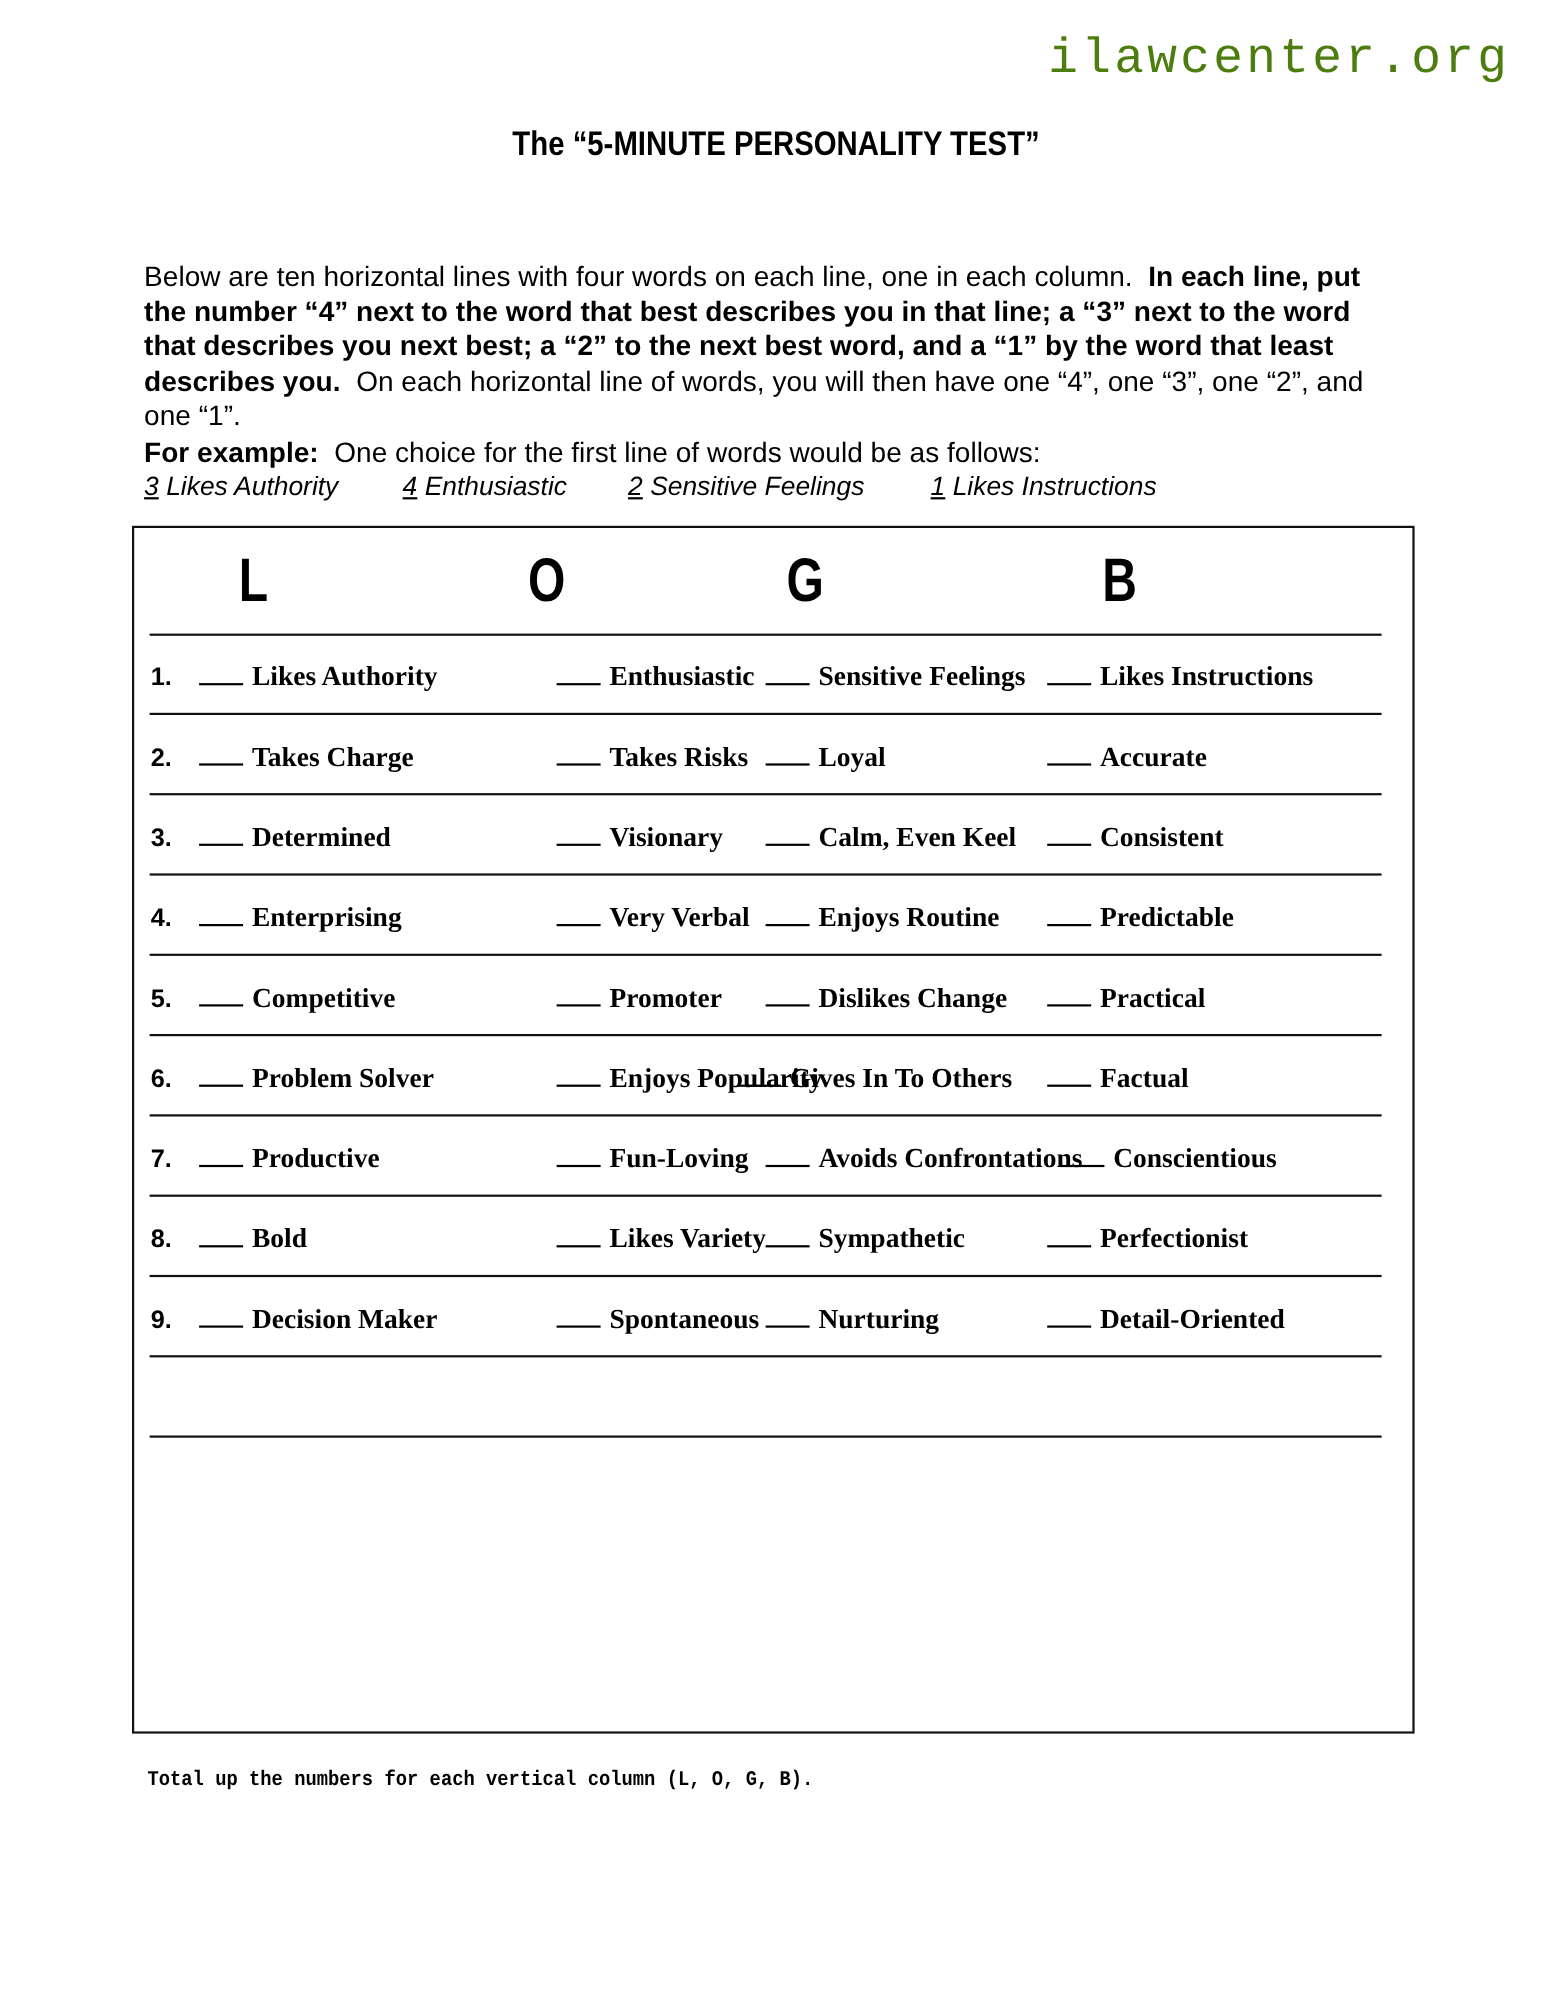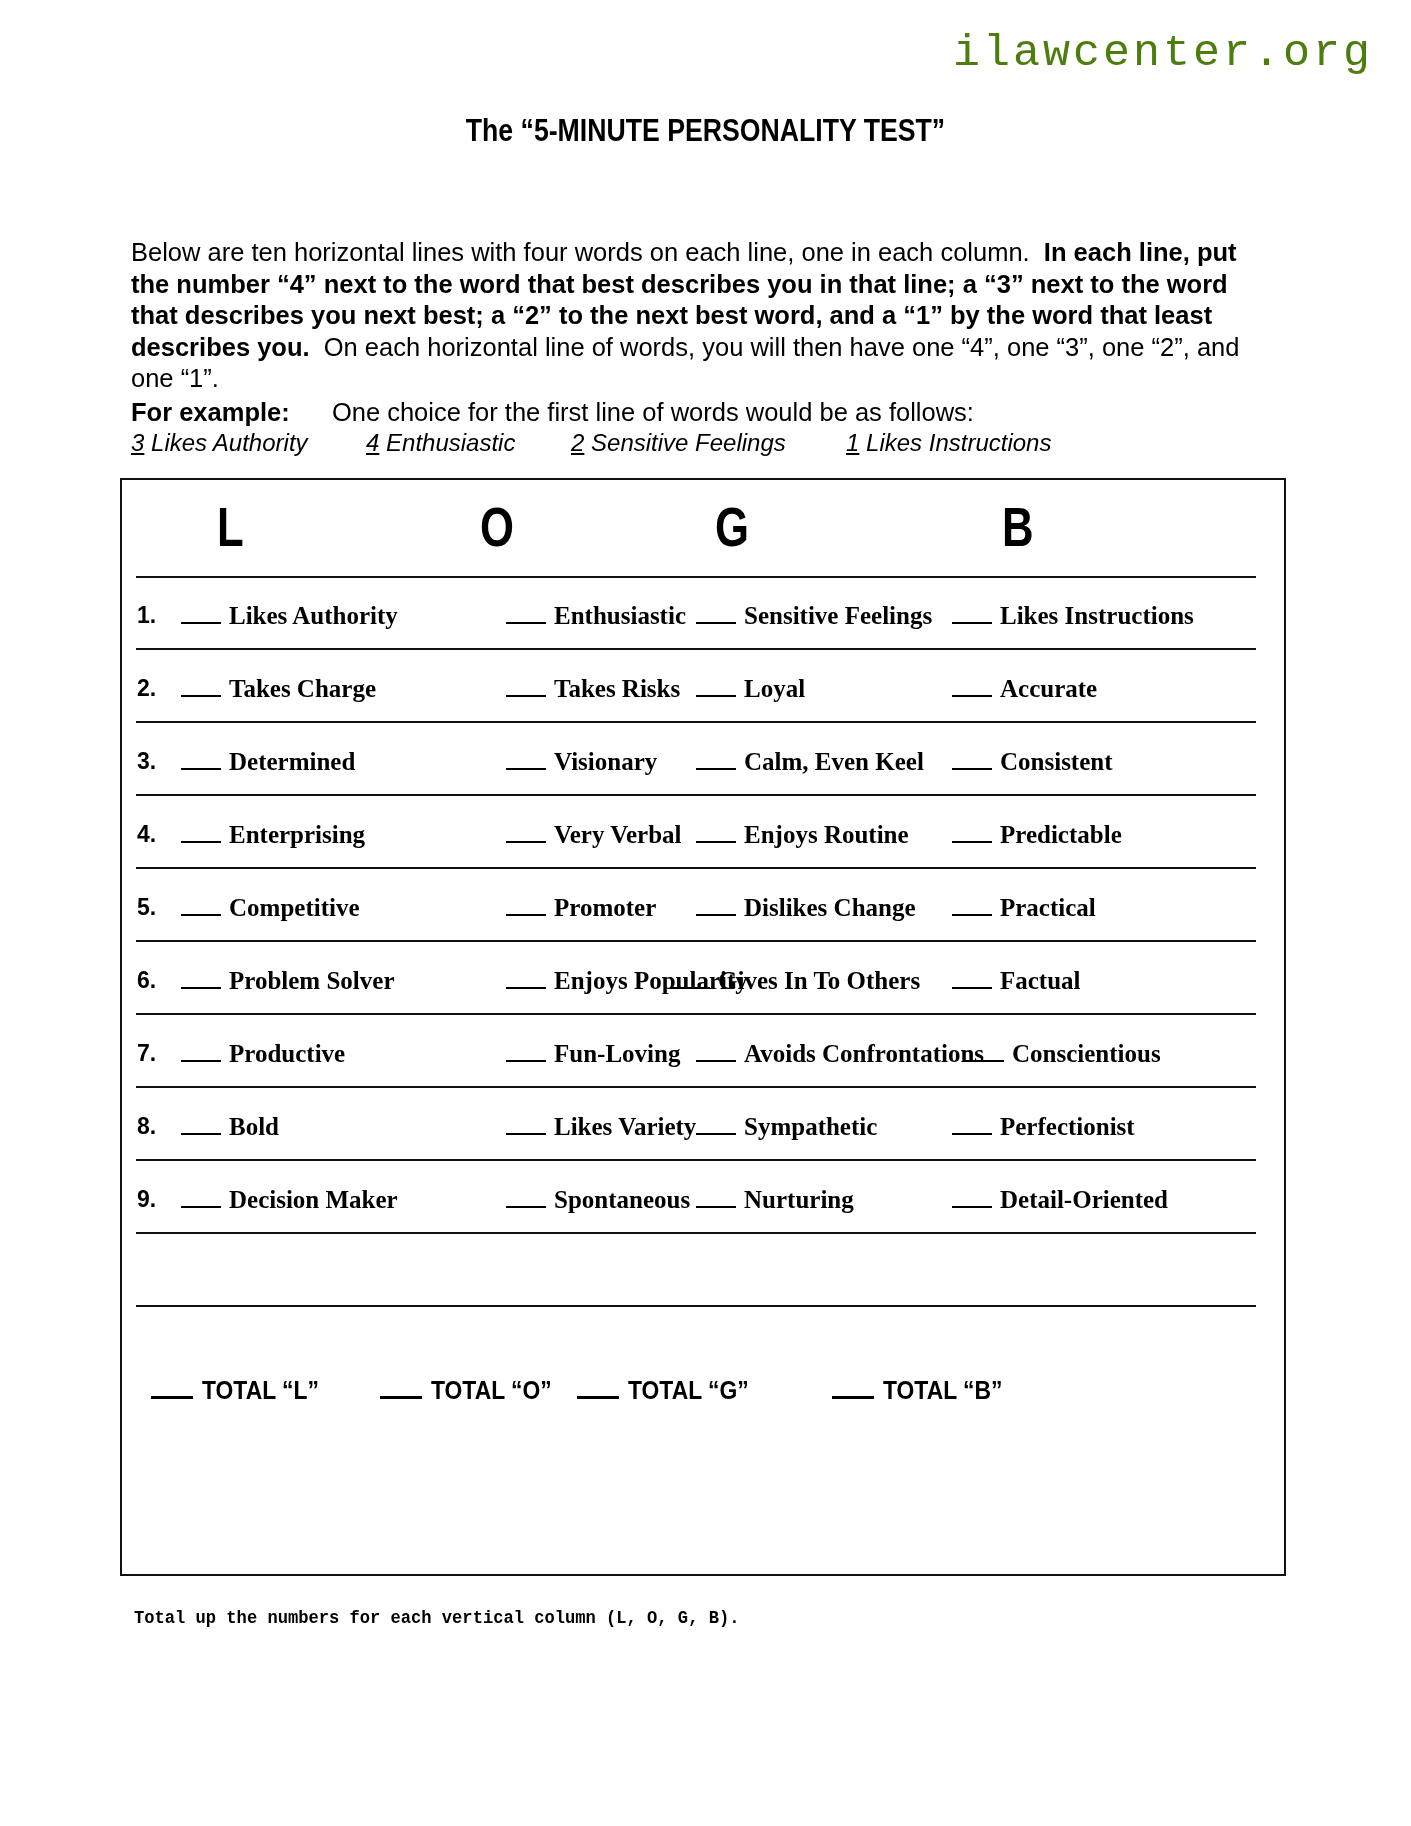--- a/index.html
+++ b/index.html
@@ -59,21 +59,21 @@
   
   #example-lead {
     position: absolute;
     top: 397px;
     left: 131px;
     width: 1150px;
     font-size: 25.5px;
     line-height: 30px;
   }
   #example-lead .lead-bold { font-weight: bold; }
-  #example-lead .lead-reg  { font-weight: normal; margin-left: 28px; }
+  #example-lead .lead-reg  { font-weight: normal; }
 
   #example-row {
     position: absolute;
     top: 428px;
     left: 131px;
     width: 1150px;
     font-size: 24px;
     font-style: italic;
     line-height: 30px;
     white-space: nowrap;
@@ -320,22 +320,16 @@
     <span class="idx">9.</span>
     <span class="cell c1"><span class="blank"></span><span>Decision Maker</span></span>
     <span class="cell c2"><span class="blank"></span><span>Spontaneous</span></span>
     <span class="cell c3"><span class="blank"></span><span>Nurturing</span></span>
     <span class="cell c4"><span class="blank"></span><span>Detail-Oriented</span></span>
   </div>
   <div class="rule" style="top:752px"></div>
 
   <div class="rule" style="top:825px"></div>
 
-  <div id="totals" style="top:895px">
-    <span class="tcell t1"><span class="tblank"></span><span class="tlabel">TOTAL “L”</span></span>
-    <span class="tcell t2"><span class="tblank"></span><span class="tlabel">TOTAL “O”</span></span>
-    <span class="tcell t3"><span class="tblank"></span><span class="tlabel">TOTAL “G”</span></span>
-    <span class="tcell t4"><span class="tblank"></span><span class="tlabel">TOTAL “B”</span></span>
-  </div>
 
 </div>
 
 <div id="footer"><span class="fsq">Total up the numbers for each vertical column (L, O, G, B).</span></div>
 
 </body></html>

